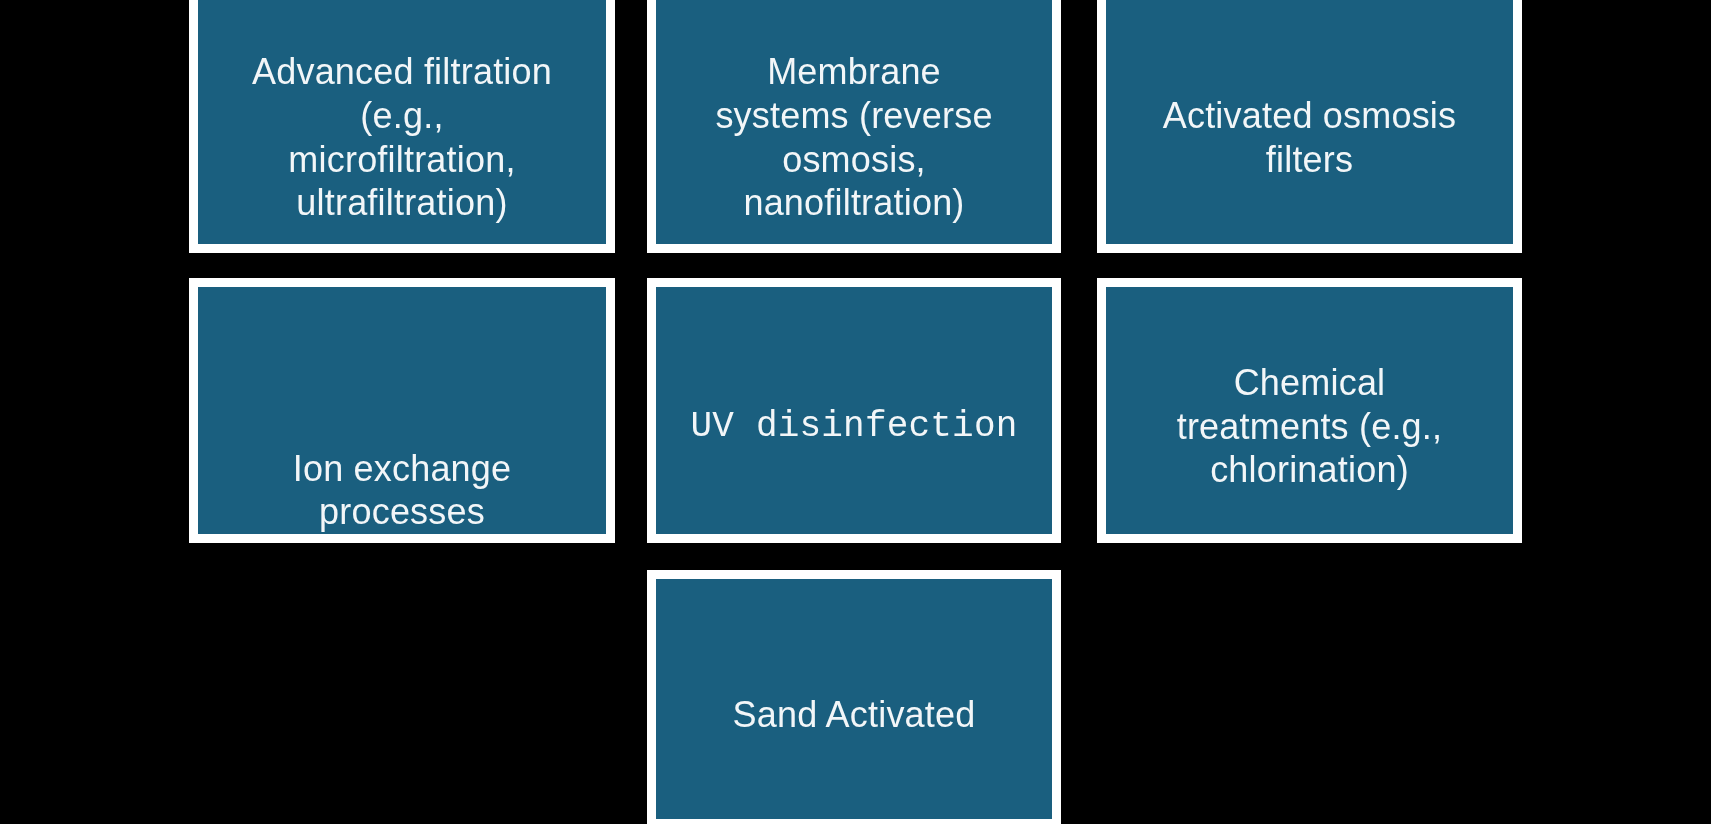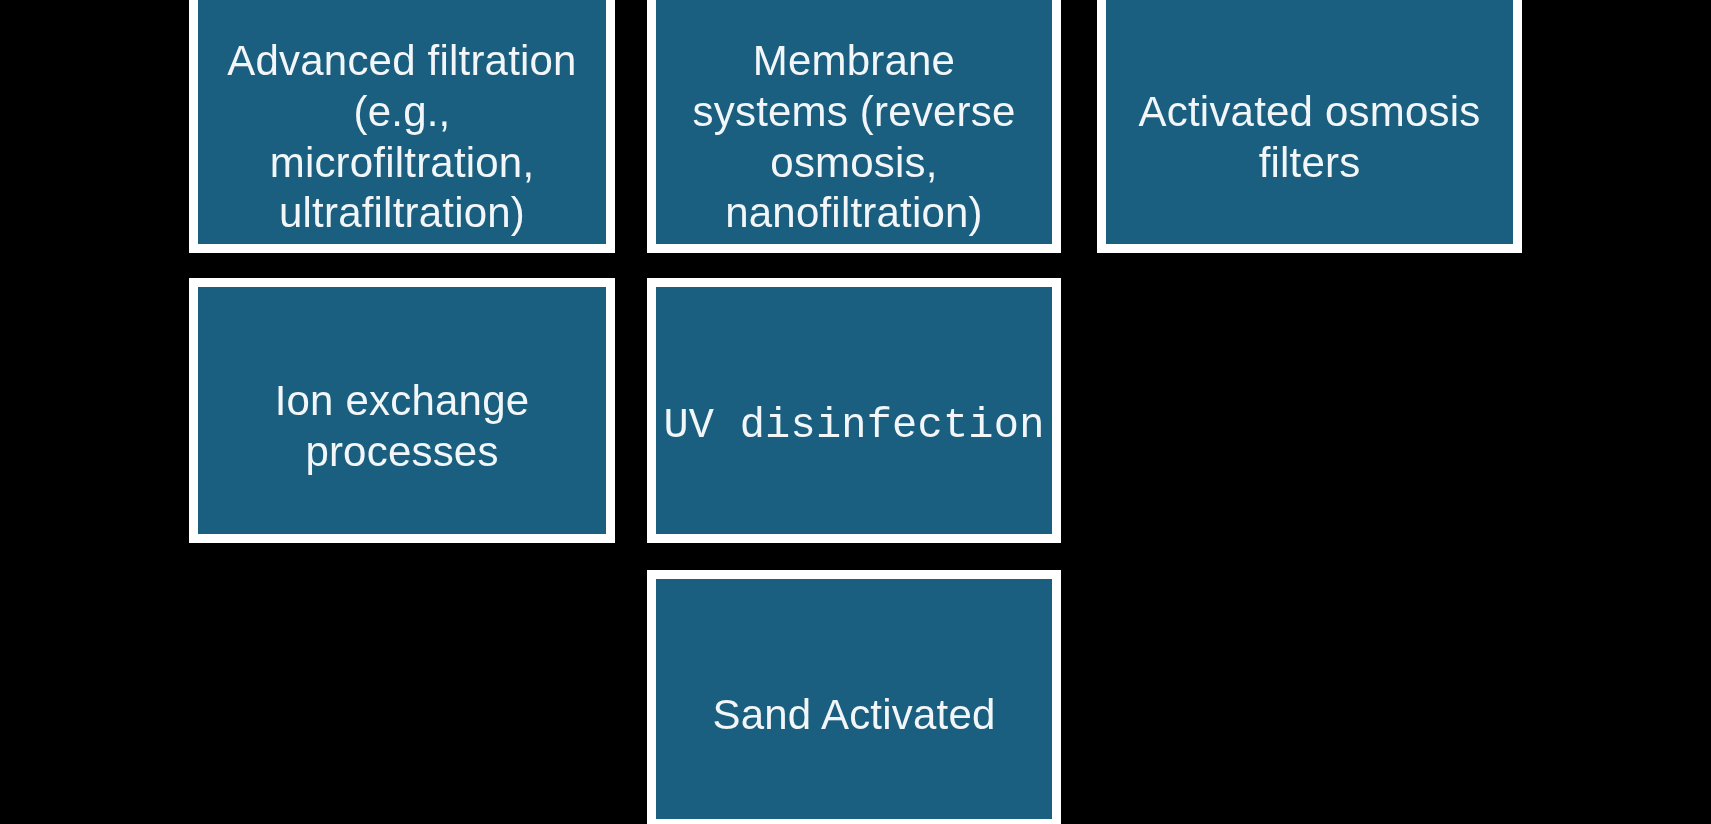--- a/index.html
+++ b/index.html
@@ -22,30 +22,30 @@
     background: var(--box-fill, #1a5f7f);
     display: flex;
     align-items: center;
     justify-content: center;
   }
   .label {
     display: block;
     text-align: center;
     white-space: pre-line;
     color: var(--text-color, #f2f6f8);
-    font-size: 42px;
+    font-size: 36px;
     line-height: 1.21;
     letter-spacing: 0.2px;
     margin-top: 32px;
   }
   
   .b0 { left: 189px;  top: -10px; width: 426px; height: 263px; }
   .b1 { left: 647px;  top: -10px; width: 414px; height: 263px; }
   .b2 { left: 1097px; top: -10px; width: 425px; height: 263px; }
-  .b3 { left: 189px;  top: 278px; width: 426px; height: 265px; }
+  .b3 { left: 189px;  top: 278px; width: 426px; height: 265px; align-items: flex-end; }
   .b4 { left: 647px;  top: 278px; width: 414px; height: 265px; font-family: Liberation Mono, monospace; }
   .b5 { left: 1097px; top: 278px; width: 425px; height: 265px; }
   .b6 { left: 647px;  top: 570px; width: 414px; height: 258px; }
 </style>
 </head>
 <body style="--canvas-bg: #000000; --box-fill: #1A5F7F; --box-border: #FFFFFF; --text-color: #F2F6F8;">
 
 <div class="canvas">
 
   <div class="box b0">
@@ -69,18 +69,23 @@
 
   <div class="box b3">
     <span class="label">Ion exchange
 processes</span>
   </div>
 
   <div class="box b4">
     <span class="label">UV disinfection</span>
   </div>
 
+  <div class="box b5">
+    <span class="label">Chemical
+treatments (e.g.,
+chlorination)</span>
+  </div>
 
   <div class="box b6">
     <span class="label">Sand Activated</span>
   </div>
 
 </div>
 
 </body></html>

